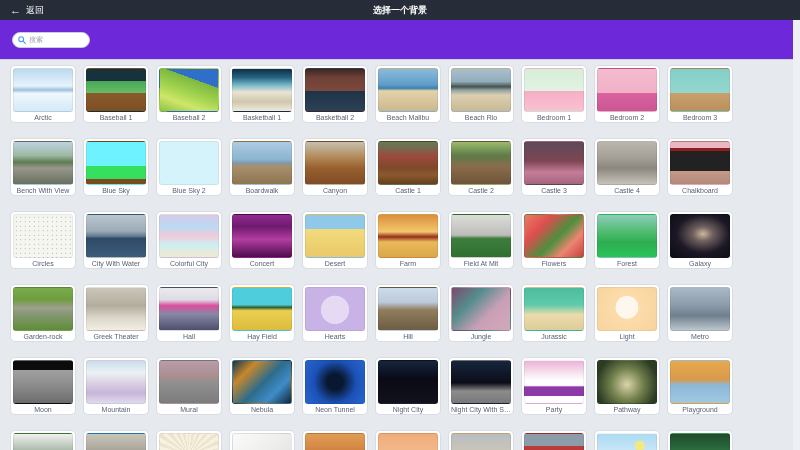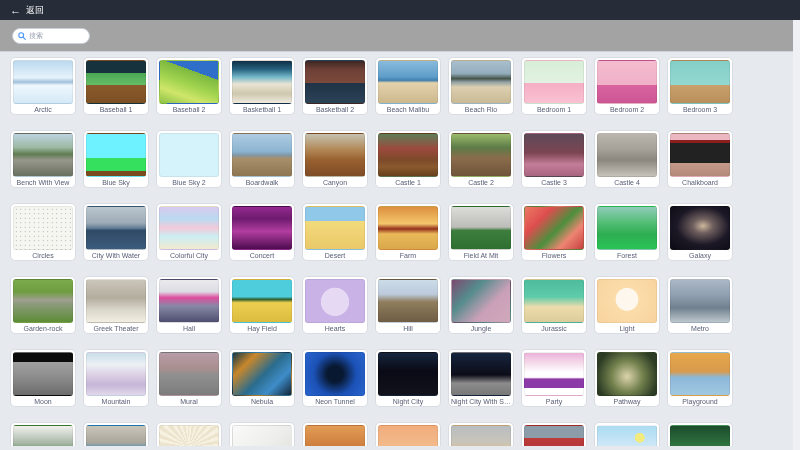--- a/index.html
+++ b/index.html
@@ -20,21 +20,21 @@
   .back { display: flex; align-items: center; gap: 5px; cursor: pointer; z-index: 2; }
   .back-arrow { font-size: 11px; line-height: 1; font-weight: bold; }
   .back-label { font-size: 9px; }
   .title {
     position: absolute; left: 0; right: 0; text-align: center;
     font-size: 9px; font-weight: bold; pointer-events: none;
   }
 
   
   .filterbar {
-    height: 32px; background: #a3a3a3; border-bottom: 1px solid #cdd2db;
+    height: 40px; background: #6d28d9; border-bottom: 1px solid #cdd2db;
     display: flex; align-items: center; padding: 0 12px; gap: 12px;
     position: relative; z-index: 2;
   }
   .searchbox {
     width: 78px; height: 16px; background: #ffffff;
     border: 1px solid #c9ced8; border-radius: 9px;
     display: flex; align-items: center; padding: 0 5px; gap: 3px;
   }
   .searchbox svg { flex: 0 0 auto; }
   .search-input {
@@ -81,20 +81,21 @@
 </head>
 <body>
 
 <div class="app">
 
   <header class="topbar">
     <div class="back">
       <span class="back-arrow">←</span>
       <span class="back-label">返回</span>
     </div>
+    <div class="title">选择一个背景</div>
   </header>
 
   <div class="filterbar">
     <label class="searchbox">
       <svg width="8" height="8" viewBox="0 0 10 10">
         <circle cx="4" cy="4" r="3" fill="none" stroke="#4C97FF" stroke-width="1.4"></circle>
         <line x1="6.3" y1="6.3" x2="9.2" y2="9.2" stroke="#4C97FF" stroke-width="1.4" stroke-linecap="round"></line>
       </svg>
       <input class="search-input" type="text" placeholder="搜索" style="">
     </label>

